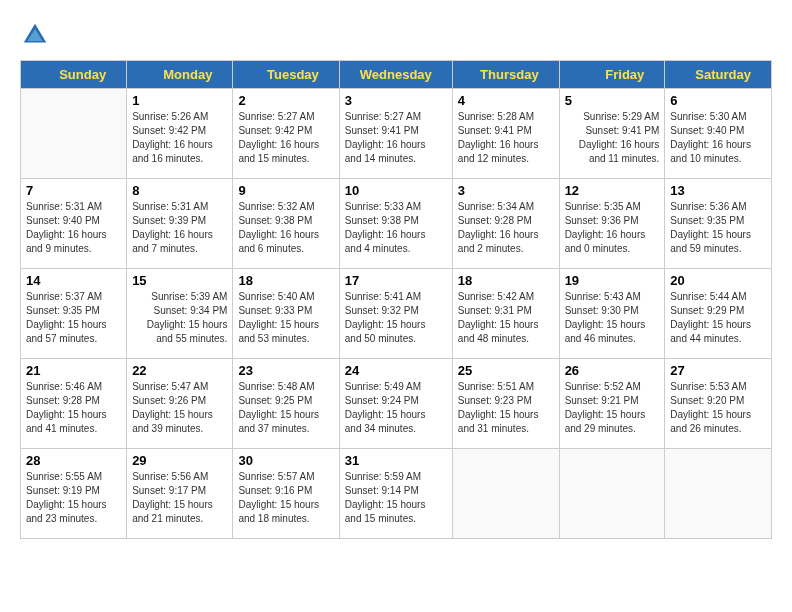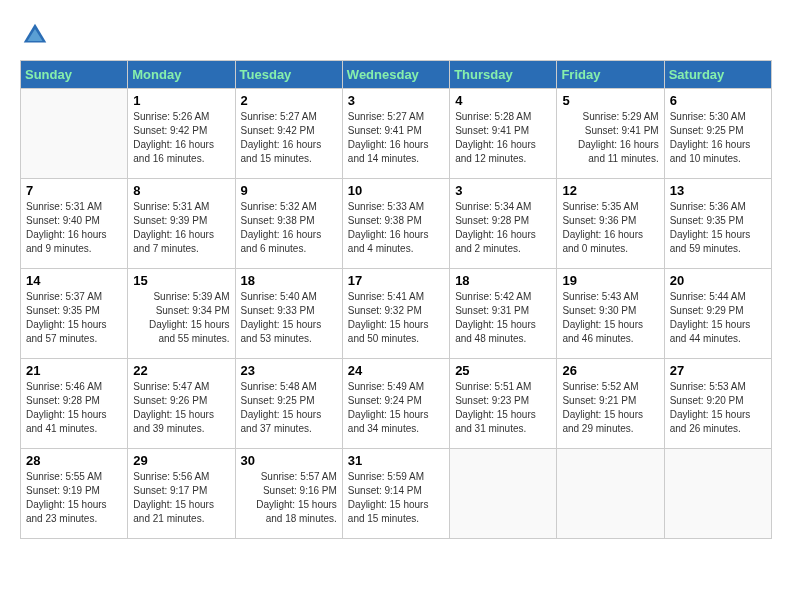--- a/index.html
+++ b/index.html
@@ -51,24 +51,24 @@
     .subtitle {
       font-size: 16px;
       color: #555;
     }
     .calendar {
       width: 100%;
       border-collapse: collapse;
     }
     .calendar th {
       background-color: #2a6db5;
-      color: #86efac;
-      padding: 6px 4px;
+      color: #fde047;
+      padding: 6px 20px;
       font-size: 13px;
-      text-align: left;
+      text-align: right;
       border: 1px solid #ccc;
     }
     .calendar td {
       border: 1px solid #ccc;
       vertical-align: top;
       padding: 4px 5px;
       width: 14.28%;
       height: 90px;
     }
     .day-number {
@@ -152,21 +152,21 @@
         <td>
           <span class="day-number">5</span>
           <div class="day-info" style="white-space: pre-line; text-align: right;">Sunrise: 5:29 AM
 Sunset: 9:41 PM
 Daylight: 16 hours
 and 11 minutes.</div>
         </td>
         <td>
           <span class="day-number">6</span>
           <div class="day-info" style="white-space: pre-line;">Sunrise: 5:30 AM
-Sunset: 9:25 PM
+Sunset: 9:40 PM
 Daylight: 16 hours
 and 10 minutes.</div>
         </td>
       </tr>
       <tr>
         <td>
           <span class="day-number">7</span>
           <div class="day-info" style="white-space: pre-line;">Sunrise: 5:31 AM
 Sunset: 9:40 PM
 Daylight: 16 hours
@@ -327,21 +327,21 @@
         </td>
         <td>
           <span class="day-number">29</span>
           <div class="day-info" style="white-space: pre-line;">Sunrise: 5:56 AM
 Sunset: 9:17 PM
 Daylight: 15 hours
 and 21 minutes.</div>
         </td>
         <td>
           <span class="day-number">30</span>
-          <div class="day-info" style="white-space: pre-line; text-align: right;">Sunrise: 5:57 AM
+          <div class="day-info" style="white-space: pre-line;">Sunrise: 5:57 AM
 Sunset: 9:16 PM
 Daylight: 15 hours
 and 18 minutes.</div>
         </td>
         <td>
           <span class="day-number">31</span>
           <div class="day-info" style="white-space: pre-line;">Sunrise: 5:59 AM
 Sunset: 9:14 PM
 Daylight: 15 hours
 and 15 minutes.</div>

